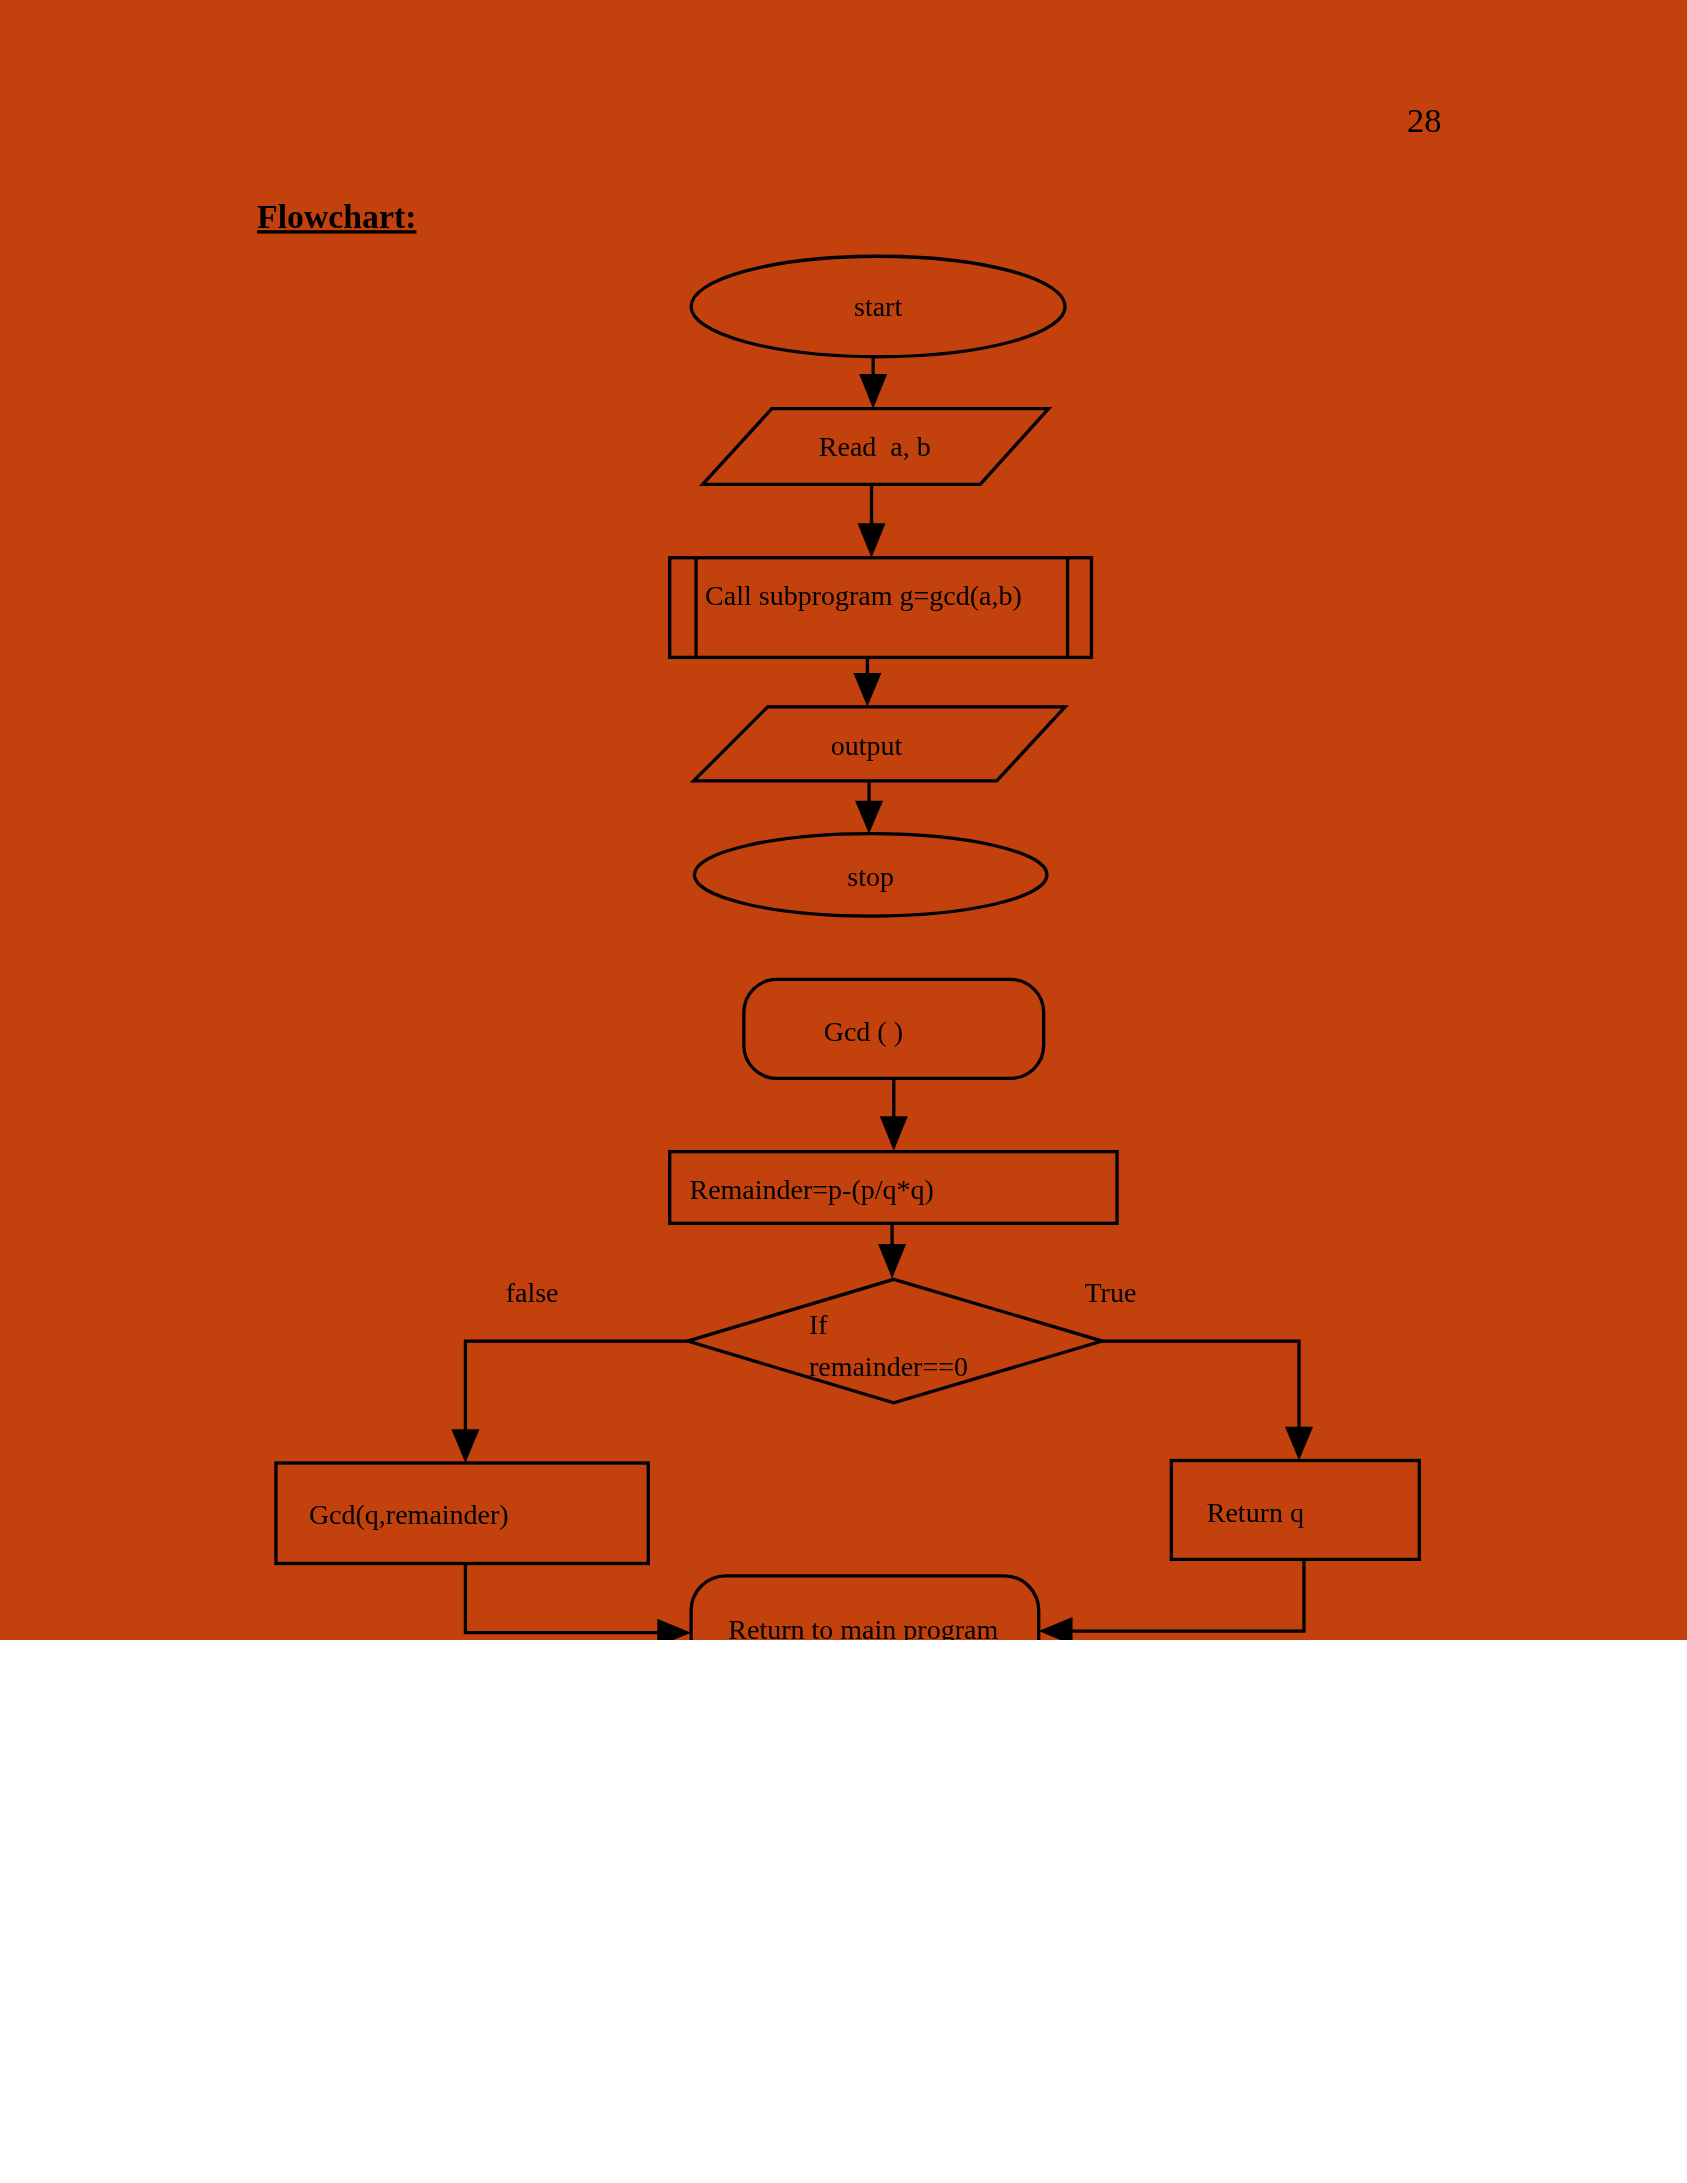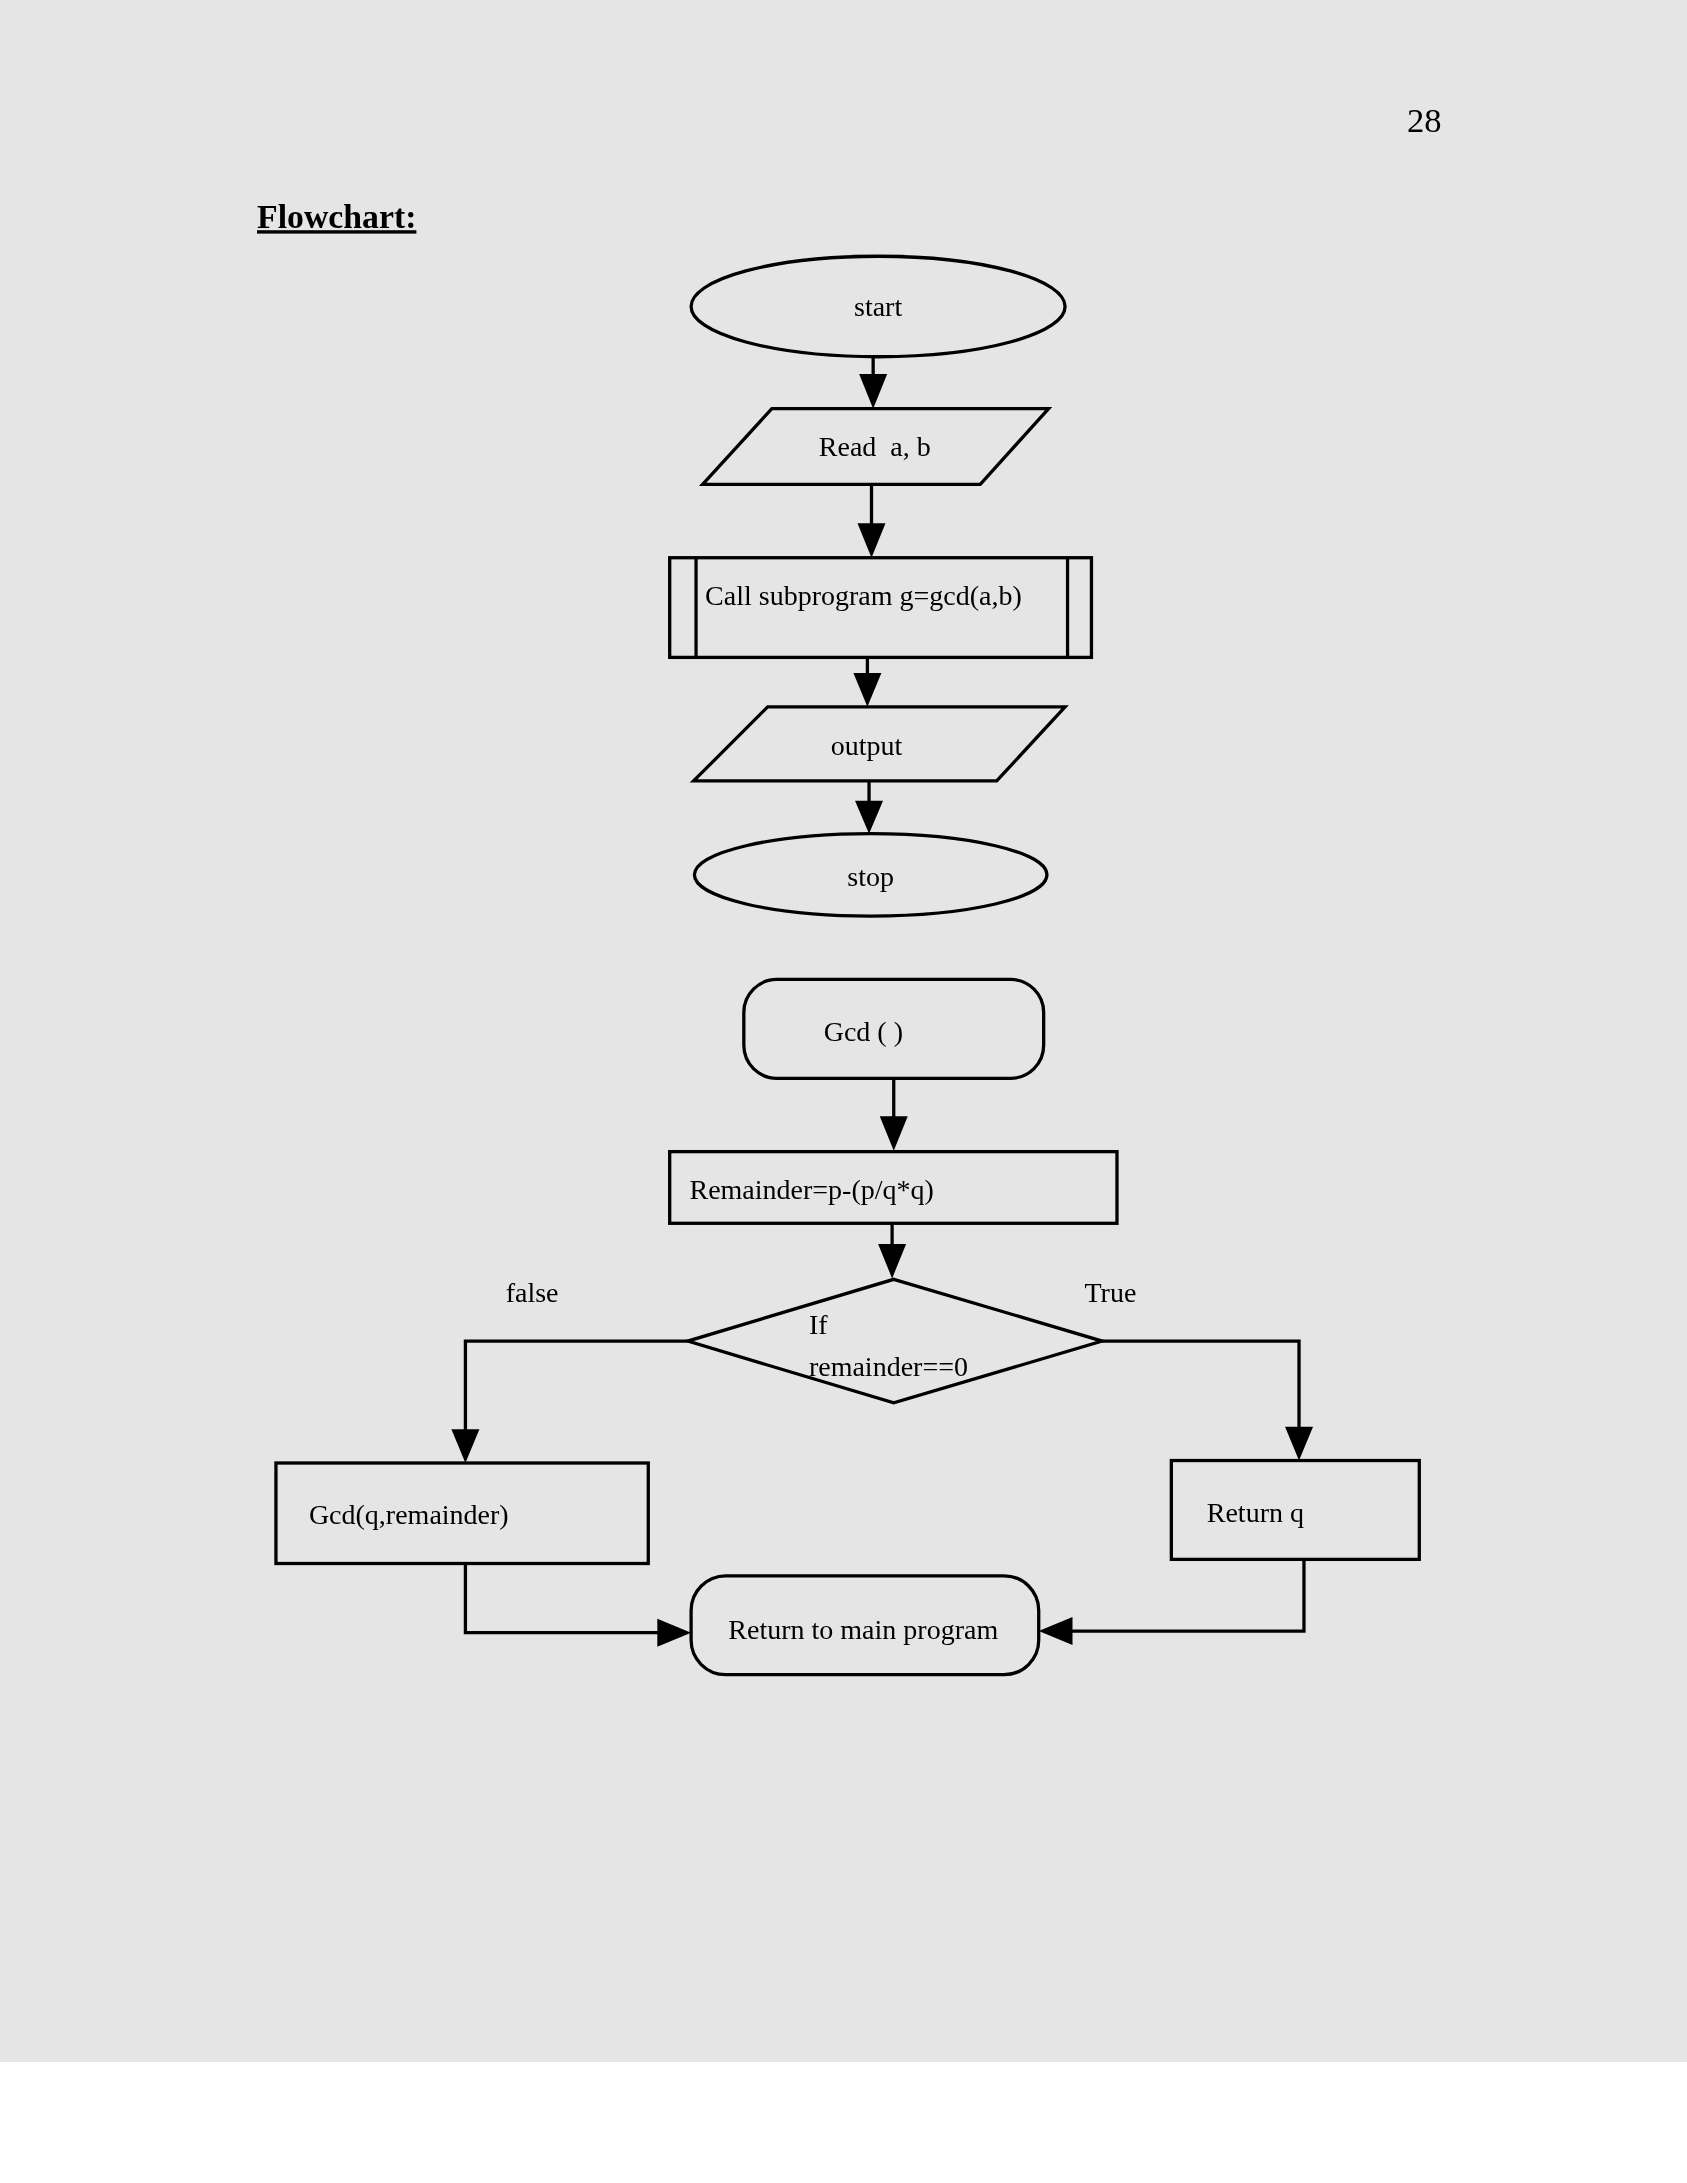--- a/index.html
+++ b/index.html
@@ -3,22 +3,22 @@
 <meta charset="utf-8">
 <style>
   html, body {
     margin: 0;
     padding: 0;
     background: #ffffff;
   }
   .page {
     position: relative;
     width: 1687px;
-    height: 2062px;
-    background: #e5e5e5;
+    height: 1640px;
+    background: #c2410c;
     font-family: "Liberation Serif", "DejaVu Serif", serif;
   }
   svg { position: absolute; top: 0; left: 0; }
   svg text {
     font-family: "Liberation Serif", "DejaVu Serif", serif;
     font-size: 34px;
     fill: #000000;
     white-space: pre;
   }
   svg text.center { text-anchor: middle; }

